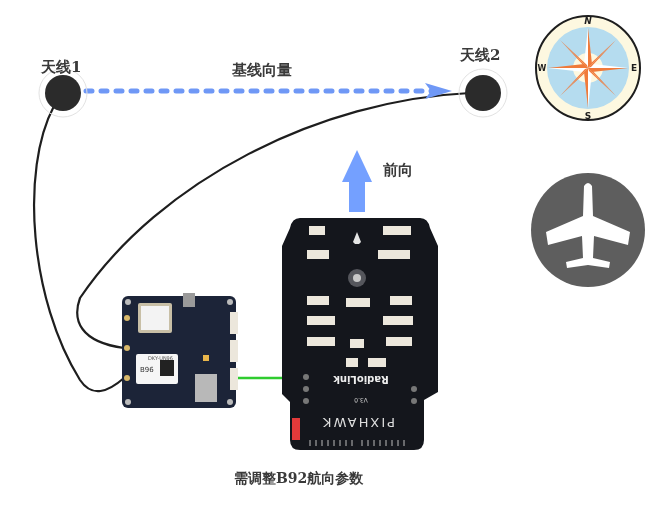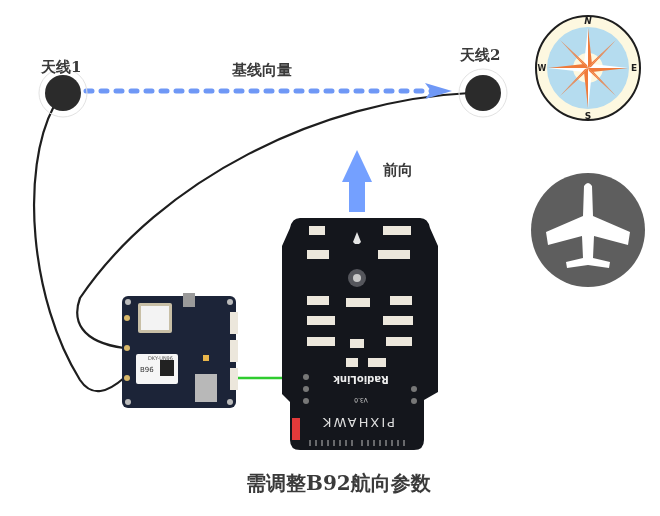--- a/index.html
+++ b/index.html
@@ -142,13 +142,13 @@
     <text x="361" y="384" text-anchor="middle" font-size="10" font-weight="bold" fill="#eee" font-family="DejaVu Sans, sans-serif" transform="rotate(180 361 380)">RadioLink</text>
     <text x="361" y="402" text-anchor="middle" font-size="6" fill="#ccc" font-family="DejaVu Sans, sans-serif" transform="rotate(180 361 400)">V3.0</text>
     <text x="358" y="426" text-anchor="middle" font-size="13" fill="#ddd" letter-spacing="2" font-family="DejaVu Sans, sans-serif" transform="rotate(180 358 422)">PIXHAWK</text>
   </g>
 </svg>
 
 <div class="abs label" style="left:41px; top:58px;">天线1</div>
 <div class="abs label" style="left:460px; top:46px;">天线2</div>
 <div class="abs label" style="left:232px; top:61px;">基线向量</div>
 <div class="abs label" style="left:383px; top:161px;">前向</div>
-<div class="abs label" style="left:246px; top:470px; font-size:20px;">需调整B92航向参数</div>
+<div class="abs label" style="left:234px; top:470px; font-size:14px;">需调整B92航向参数</div>
 
 </body></html>

